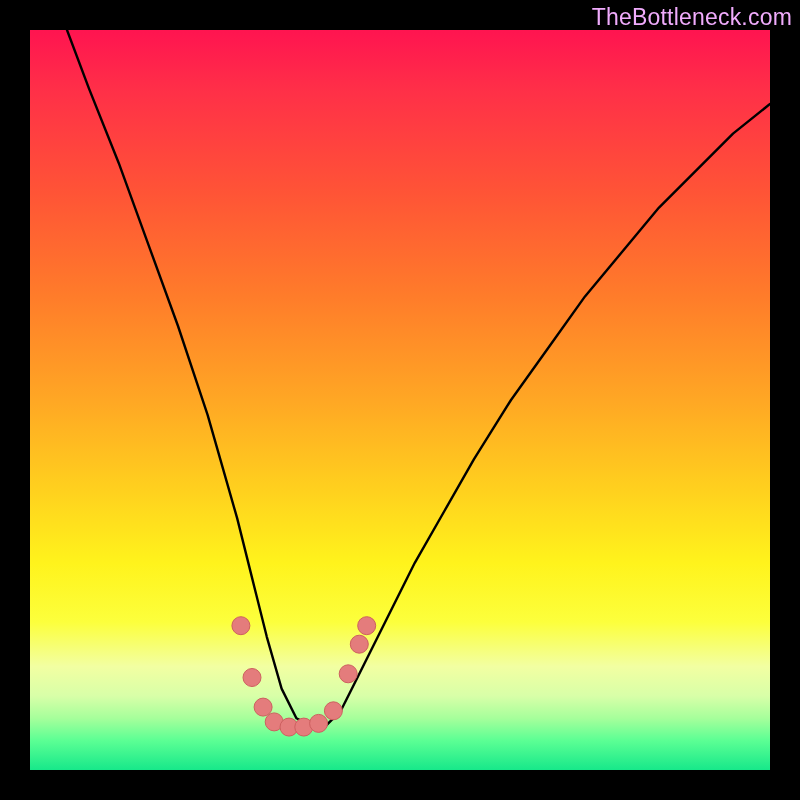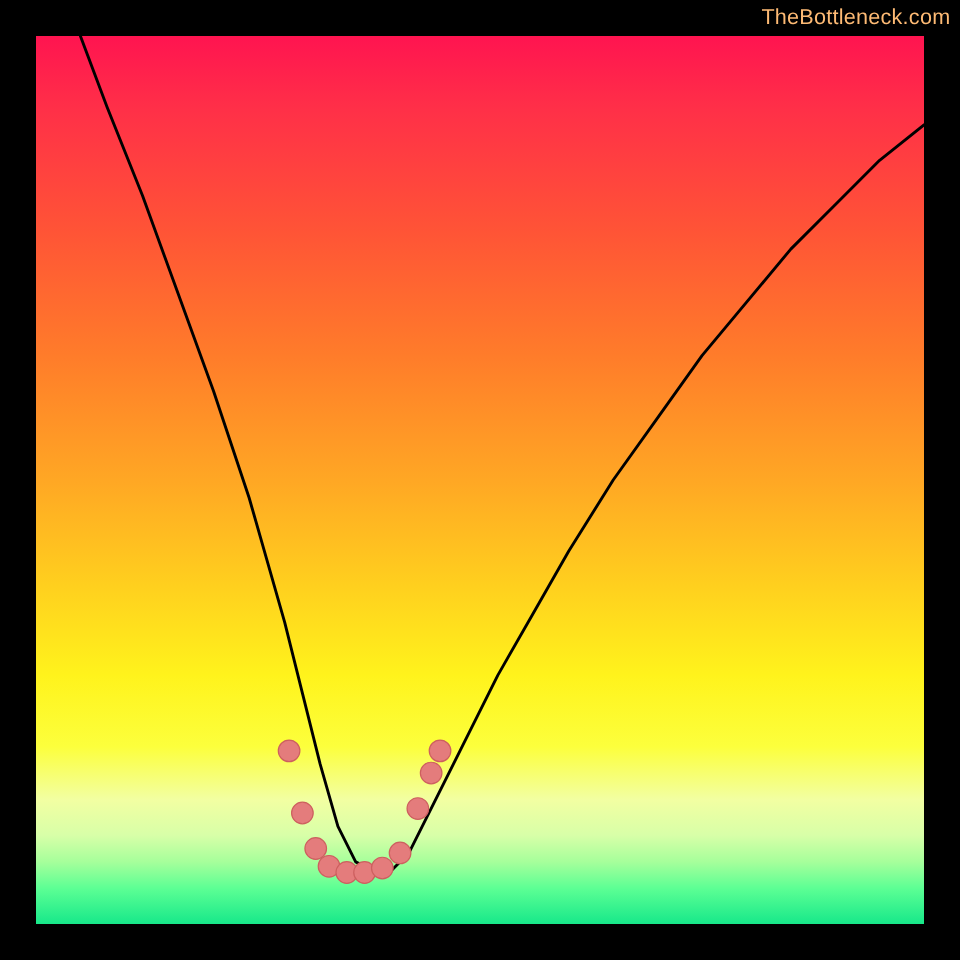--- a/index.html
+++ b/index.html
@@ -42,22 +42,22 @@
       #d8ffa8 90%,
       #a6ff9b 93%,
       #5cff94 96%,
       #17e88a 100%
     );
   }
   .attribution {
     position: absolute;
     top: 4px;
     right: 8px;
-    color: #fdba74;
-    font-size: 18px;
+    color: #f0abfc;
+    font-size: 23px;
     font-weight: 500;
     letter-spacing: 0.2px;
     font-family: Arial, Helvetica, sans-serif;
   }
   svg.curve {
     position: absolute;
     inset: 0;
     width: 100%;
     height: 100%;
   }

